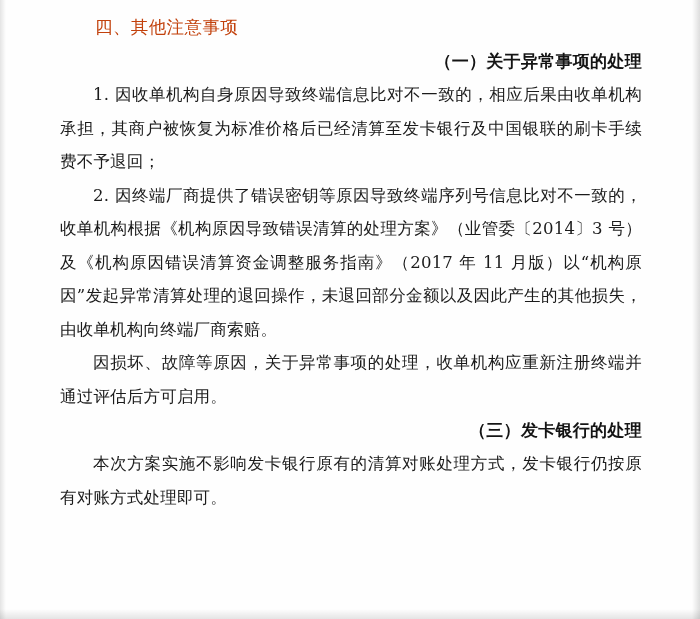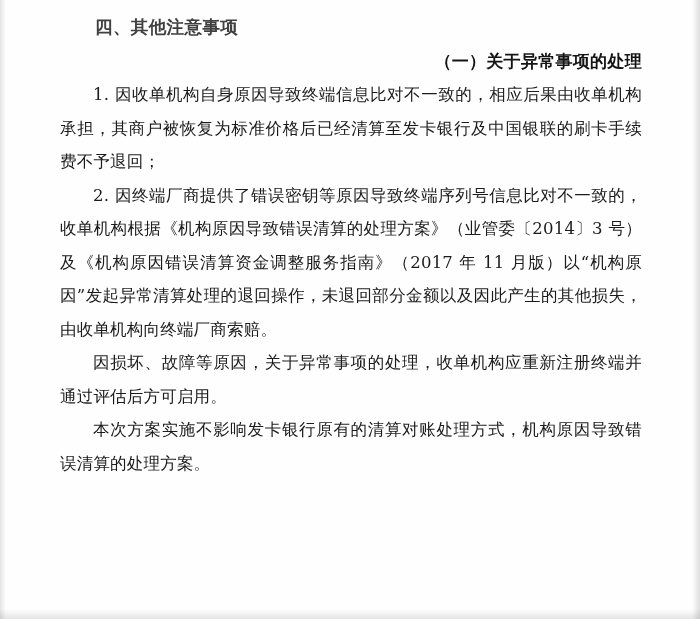--- a/index.html
+++ b/index.html
@@ -20,27 +20,27 @@
     height: 619px;
     background: #fefefe;
     box-sizing: border-box;
     padding: 10px 58px 0 60px;
   }
   .doc-body {
     position: relative;
   }
   .heading {
     font-family: "DejaVu Sans", "Liberation Sans", sans-serif;
-    font-weight: bold;
+    font-weight: normal;
     font-size: 17.5px;
     line-height: 34px;
     letter-spacing: 0.4px;
     text-indent: 2em;
     margin: 0;
-    color: #404040;
+    color: #c2410c;
   }
   .subheading {
     font-family: "DejaVu Sans", "Liberation Sans", sans-serif;
     font-weight: bold;
     font-size: 17px;
     line-height: 34px;
     letter-spacing: 0.3px;
     text-indent: 2em;
     margin: 0;
     color: #141414;
@@ -91,16 +91,17 @@
 
     <h2 class="subheading">（一）关于异常事项的处理</h2>
 
     <p class="para">1. 因收单机构自身原因导致终端信息比对不一致的，相应后果由收单机构承担，其商户被恢复为标准价格后已经清算至发卡银行及中国银联的刷卡手续费不予退回；</p>
 
     <p class="para">2. 因终端厂商提供了错误密钥等原因导致终端序列号信息比对不一致的，收单机构根据《机构原因导致错误清算的处理方案》（业管委〔2014〕3 号）及《机构原因错误清算资金调整服务指南》（2017 年 11 月版）以“机构原因”发起异常清算处理的退回操作，未退回部分金额以及因此产生的其他损失，由收单机构向终端厂商索赔。</p>
 
 
     <p class="para">因损坏、故障等原因，关于异常事项的处理，收单机构应重新注册终端并通过评估后方可启用。</p>
 
+    <h2 class="subheading">（三）发卡银行的处理</h2>
 
-    <p class="para">本次方案实施不影响发卡银行原有的清算对账处理方式，机构原因导致错误清算的处理方案。</p>
+    <p class="para">本次方案实施不影响发卡银行原有的清算对账处理方式，发卡银行仍按原有对账方式处理即可。</p>
   </div>
 </div>
 
 </body></html>

